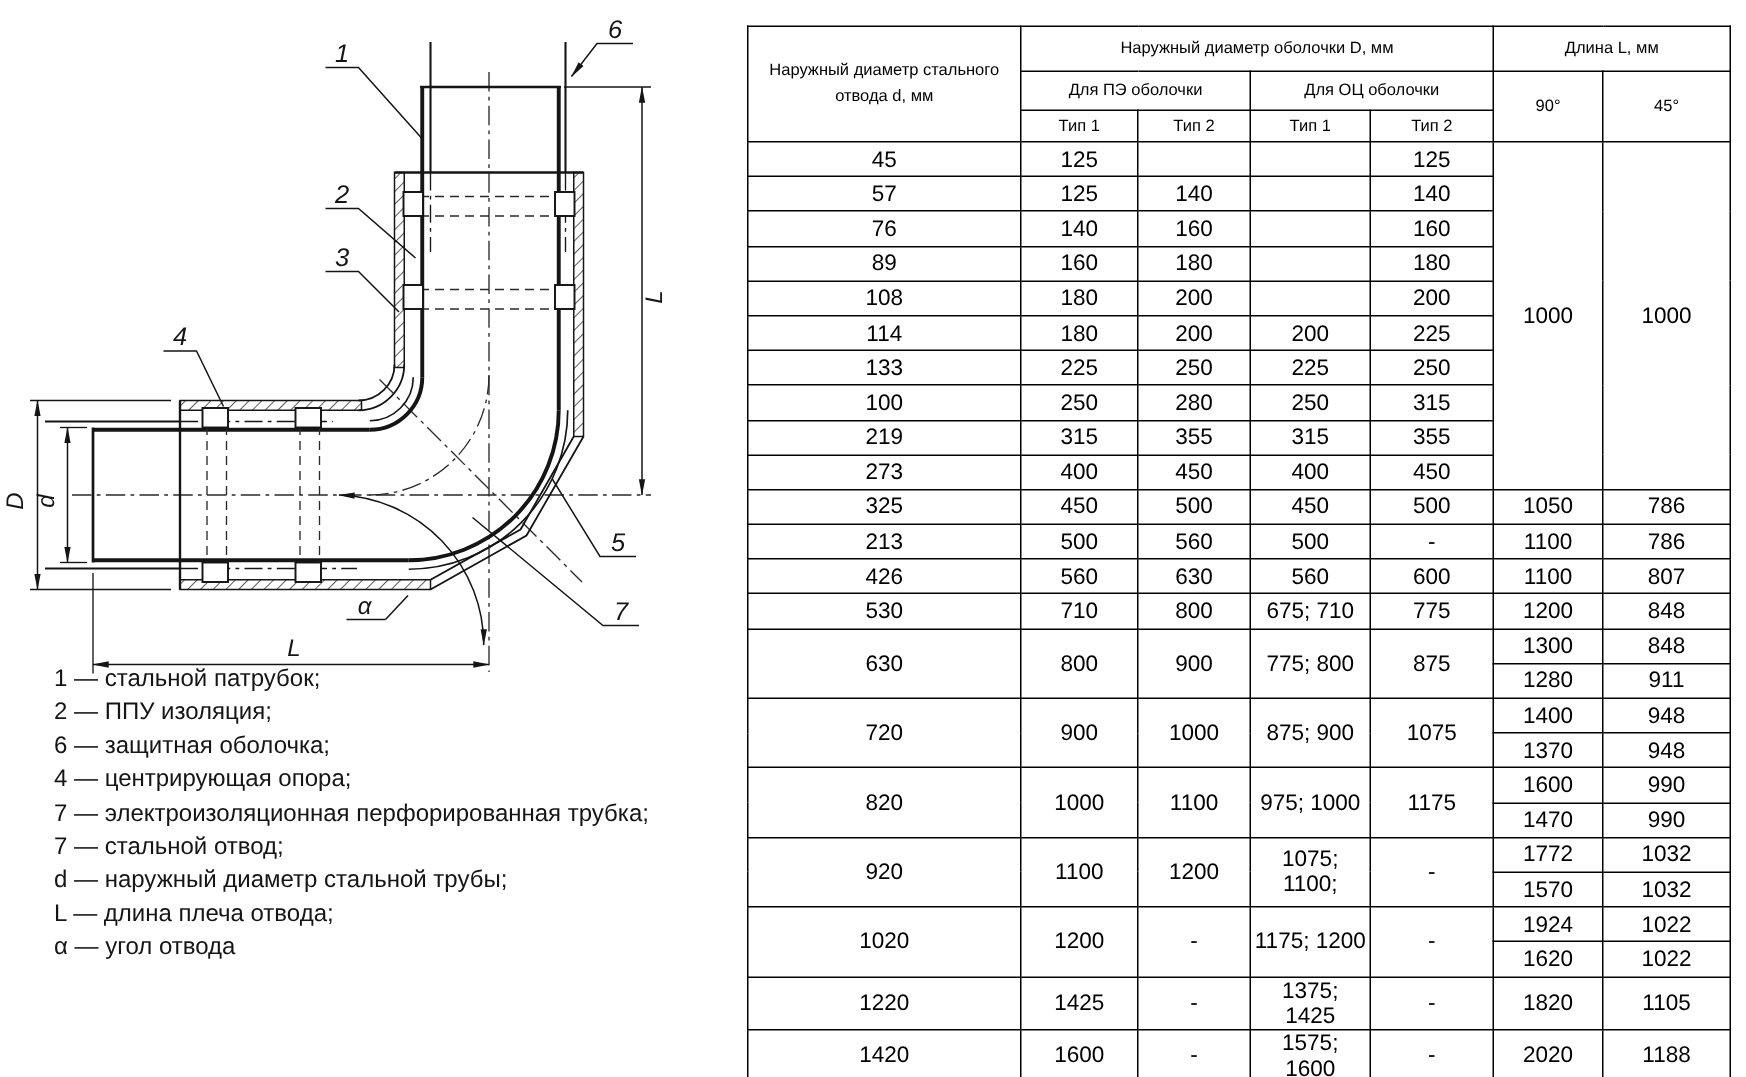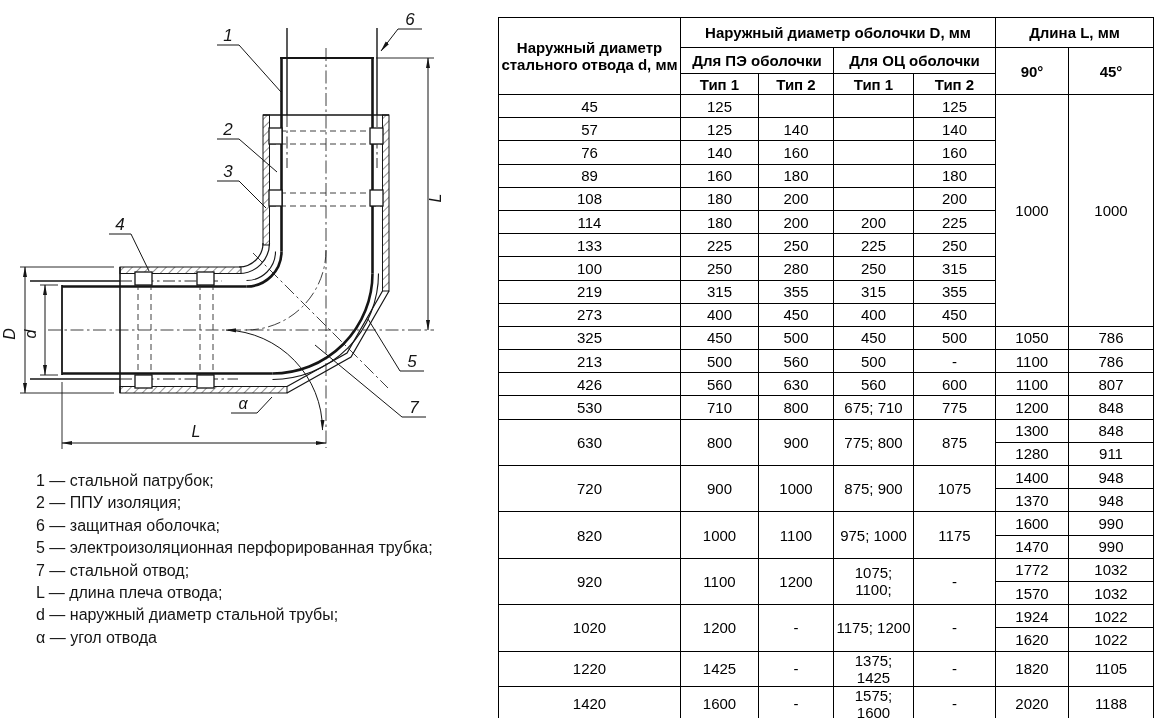--- a/index.html
+++ b/index.html
@@ -1,23 +1,23 @@
 <!DOCTYPE html>
 <html><head>
 <meta charset="utf-8">
 <style>
   html,body{margin:0;padding:0;background:#fff;}
   body{width:1164px;height:718px;position:relative;font-family:"Liberation Sans",sans-serif;color:#000;overflow:hidden;}
   .drawing{position:absolute;left:0;top:0;}
-  .legend{position:absolute;left:36px;top:470px;font-size:16px;color:#151515;}
+  .legend{position:absolute;left:36px;top:442px;font-size:16px;color:#151515;}
   .legend div{height:22.4px;line-height:22.4px;white-space:nowrap;}
   .table-wrap{position:absolute;left:498px;top:17px;}
   table{border-collapse:collapse;table-layout:fixed;width:655px;font-size:15px;}
   th,td{border:1px solid #000;text-align:center;vertical-align:middle;padding:0 2px;}
-  th{font-weight:bold;font-size:15px;line-height:17px;}
+  th{font-weight:normal;font-size:11px;line-height:17px;}
   tr.h1 th{height:29px;}
   tr.h2 th{height:25px;}
   tr.h3 th{height:20px;}
   tbody td{height:22.2px;line-height:17px;}
   svg text{fill:#151515;}
   .lbl{font-style:italic;font-size:17px;}
   .dim{font-style:italic;font-size:16px;}
   .ln{stroke:#151515;fill:none;}
 </style>
 </head>
@@ -156,24 +156,25 @@
     <text class="lbl" x="412" y="367">5</text>
     <text class="lbl" x="410" y="25">6</text>
     <text class="lbl" x="414" y="413">7</text>
   </g>
 </svg>
 
 <div class="legend">
     <div>1 — стальной патрубок;</div>
     <div>2 — ППУ изоляция;</div>
     <div>6 — защитная оболочка;</div>
-    <div>5 — электроизоляционная перфорированная трубка;</div>
+    <div>4 — центрирующая опора;</div>
+    <div>7 — электроизоляционная перфорированная трубка;</div>
     <div>7 — стальной отвод;</div>
+    <div>d — наружный диаметр стальной трубы;</div>
     <div>L — длина плеча отвода;</div>
-    <div>d — наружный диаметр стальной трубы;</div>
     <div>α — угол отвода</div>
   </div>
 
 <div class="table-wrap">
   <table>
     <colgroup>
       <col style="width:182px">
         <col style="width:78px">
         <col style="width:75px">
       <col style="width:80px">

